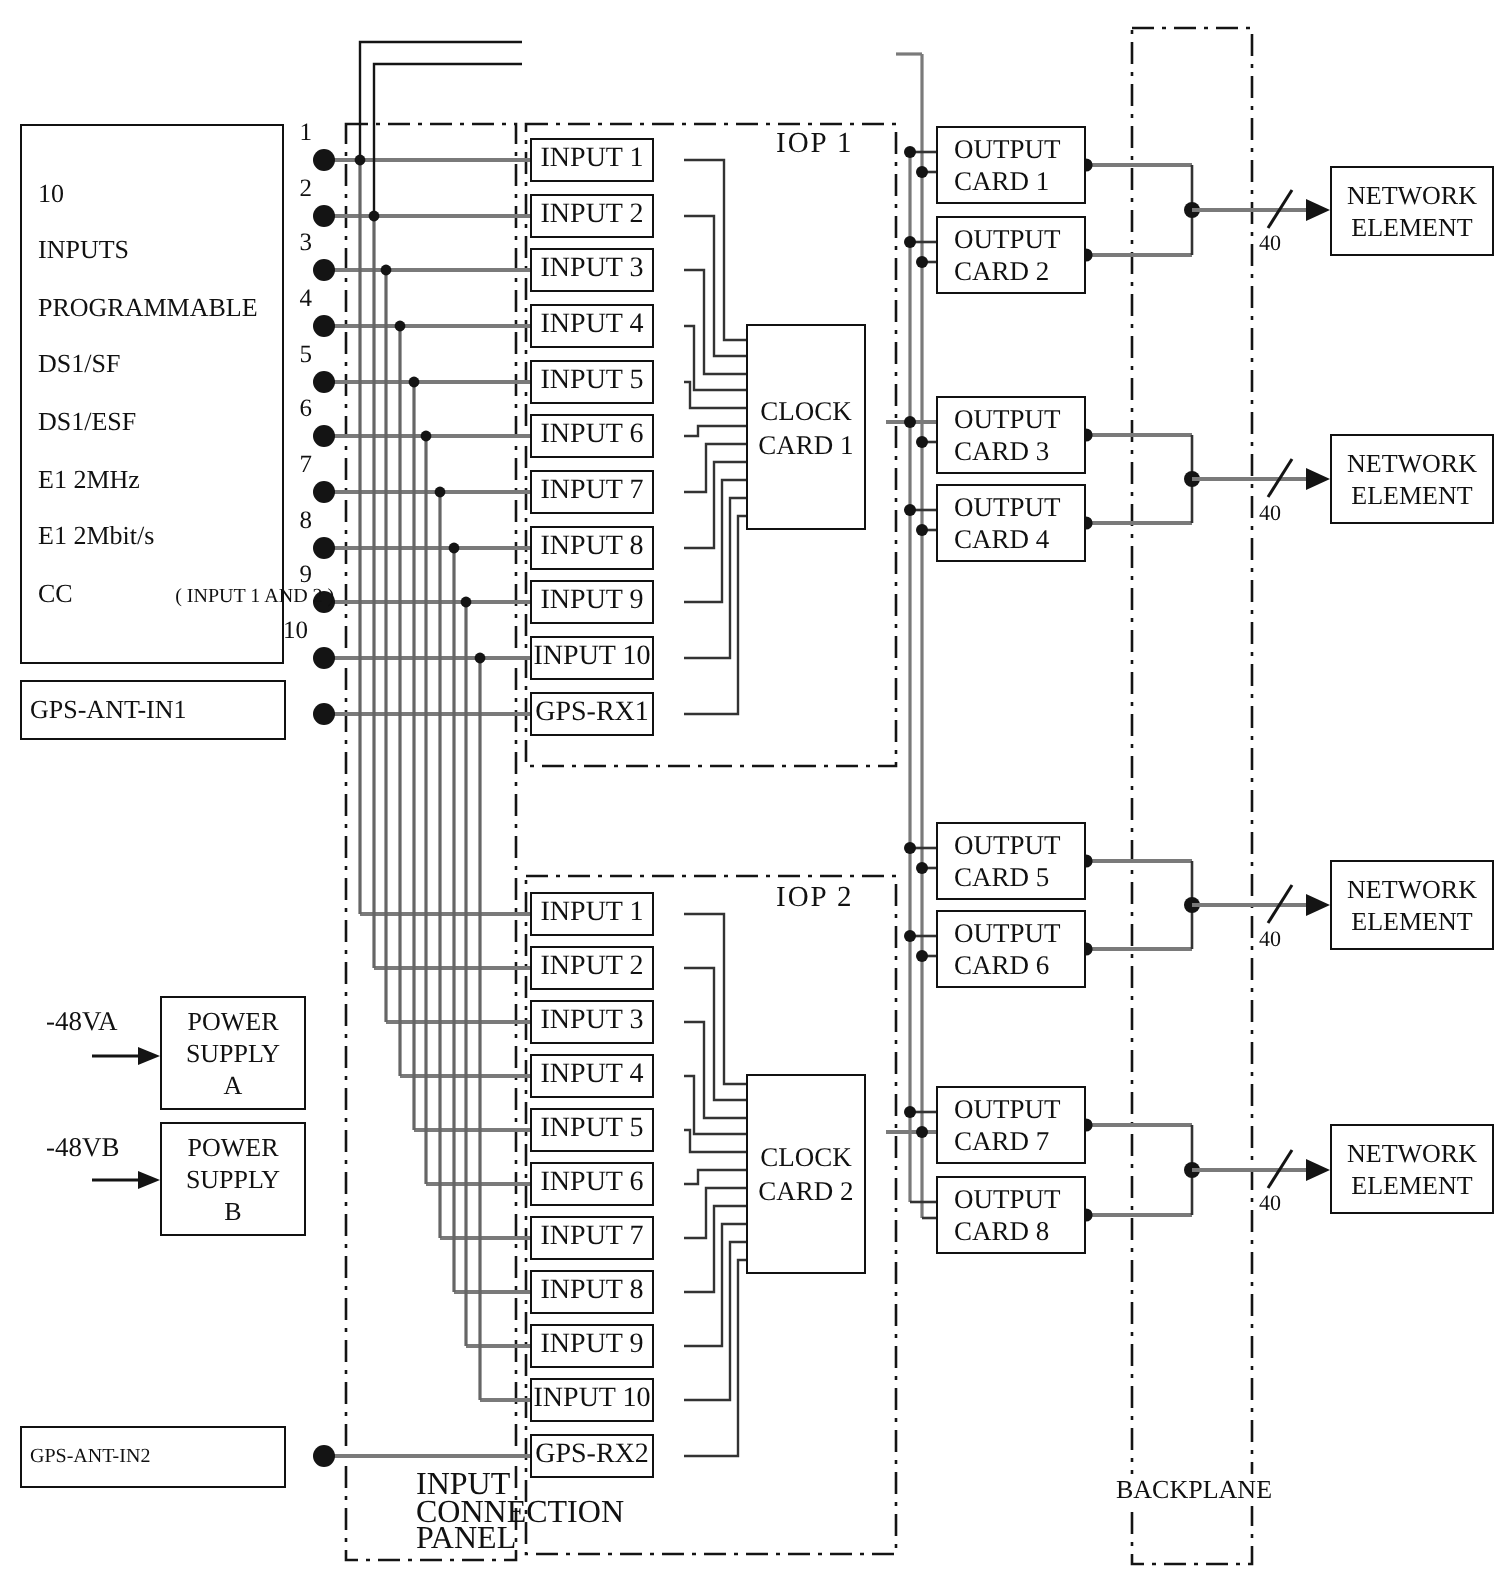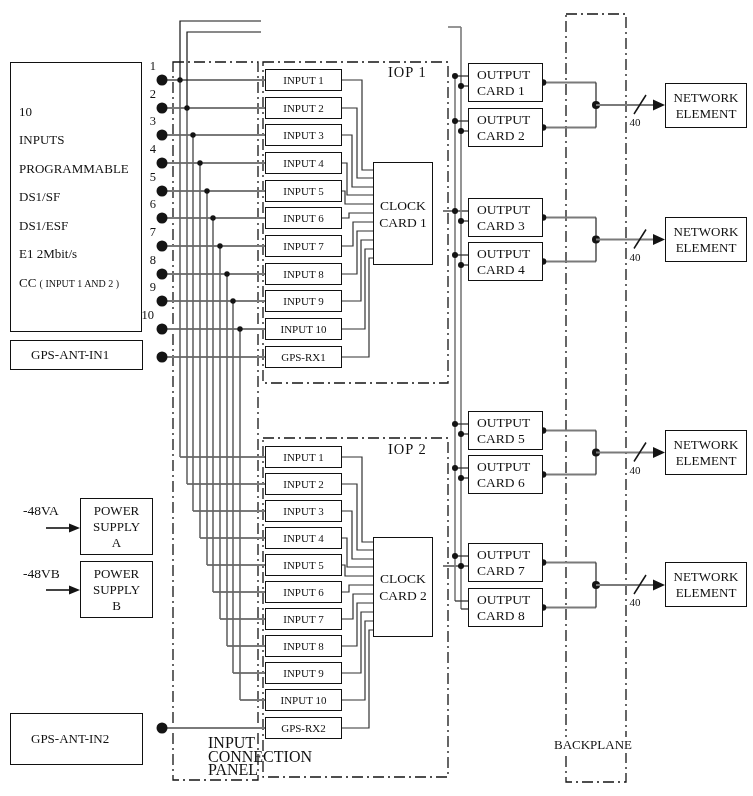--- a/index.html
+++ b/index.html
@@ -1,38 +1,38 @@
 <!DOCTYPE html>
 <html><head>
 <meta charset="utf-8">
 <style>
   html,body{margin:0;padding:0;background:#fff;}
   #stage{position:relative;width:753px;height:796px;background:#fff;
          font-family:"Liberation Serif","DejaVu Serif",serif;color:#111;overflow:hidden;}
   #wires{position:absolute;left:0;top:0;z-index:1;}
   .bx{position:absolute;z-index:2;background:#fff;border:1.4px solid #111;box-sizing:border-box;}
   .ctr{display:flex;flex-direction:column;align-items:center;justify-content:center;text-align:center;}
-  .lft{display:flex;flex-direction:column;justify-content:center;padding-left:20px;}
-  .in{left:265px;width:77px;height:22px;font-size:11px;}
+  .lft{display:flex;flex-direction:column;justify-content:center;padding-left:4px;}
+  .in{left:265px;width:62px;height:22px;font-size:14px;}
   .card{left:468px;width:75px;height:39px;font-size:13.5px;line-height:16px;padding-left:8px;}
   .ne{left:665px;width:82px;height:45px;font-size:13px;line-height:16px;}
   .clk{left:373px;width:60px;font-size:13.5px;line-height:17px;}
   .ps{left:80px;width:73px;height:57px;font-size:13px;line-height:16px;}
   .num{position:absolute;z-index:2;width:18px;font-size:12.5px;text-align:right;}
   .w40{position:absolute;z-index:2;left:622px;width:26px;font-size:11px;text-align:center;}
   #left-panel{left:10px;top:62px;width:132px;height:270px;border-width:1.6px;
               font-size:13px;padding:2px 0 0 8px;line-height:28.55px;white-space:nowrap;}
-  #left-panel .cc-note{font-size:10px;}
+  #left-panel .cc-note{font-size:10px;margin-left:48px;}
   #gps1{left:10px;top:340px;width:133px;height:30px;font-size:13px;}
-  #gps2{left:10px;top:713px;width:133px;height:52px;font-size:13px;}
+  #gps2{left:10px;top:713px;width:133px;height:31px;font-size:10px;}
   #bypass{left:261px;top:15px;width:187px;height:23px;font-size:14px;}
   #icp-label{position:absolute;z-index:2;left:176px;top:736px;width:86px;
              font-size:16px;line-height:13.5px;margin-left:32px;}
-  #backplane-label{position:absolute;z-index:3;left:540px;top:737px;width:92px;
-                   text-align:right;font-size:13px;background:#fff;}
+  #backplane-label{position:absolute;z-index:3;left:558px;top:737px;width:92px;
+                   text-align:left;font-size:13px;background:#fff;}
   .iop-title{position:absolute;z-index:2;font-size:14.5px;letter-spacing:1px;}
   .feed{position:absolute;z-index:2;font-size:13.5px;}
 </style>
 </head>
 <body>
 
 <div id="stage">
   <svg id="wires" width="753" height="796">
       <rect x="173" y="62" width="85" height="718" fill="none" stroke="#141414" stroke-width="1.3" stroke-dasharray="11 4 2 4"></rect>
       <rect x="263" y="62" width="185" height="321" fill="none" stroke="#141414" stroke-width="1.3" stroke-dasharray="11 4 2 4"></rect>
@@ -190,20 +190,21 @@
       <line x1="46" y1="590" x2="72" y2="590" stroke="#141414" stroke-width="1.6"></line>
       <polygon points="80,590 69,585.5 69,594.5" fill="#141414"></polygon>
     </svg>
 
   <div class="bx lft" id="left-panel">
     <div>10</div>
     <div>INPUTS</div>
     <div>PROGRAMMABLE</div>
     <div>DS1/SF</div>
     <div>DS1/ESF</div>
+    <div>E1 2MHz</div>
     <div>E1 2Mbit/s</div>
     <div><span>CC</span> <span class="cc-note">( INPUT 1 AND 2 )</span></div>
   </div>
 
   <div class="num" style="left:138px;top:59px">1</div>
   <div class="num" style="left:138px;top:87px">2</div>
   <div class="num" style="left:138px;top:114px">3</div>
   <div class="num" style="left:138px;top:142px">4</div>
   <div class="num" style="left:138px;top:170px">5</div>
   <div class="num" style="left:138px;top:197px">6</div>

